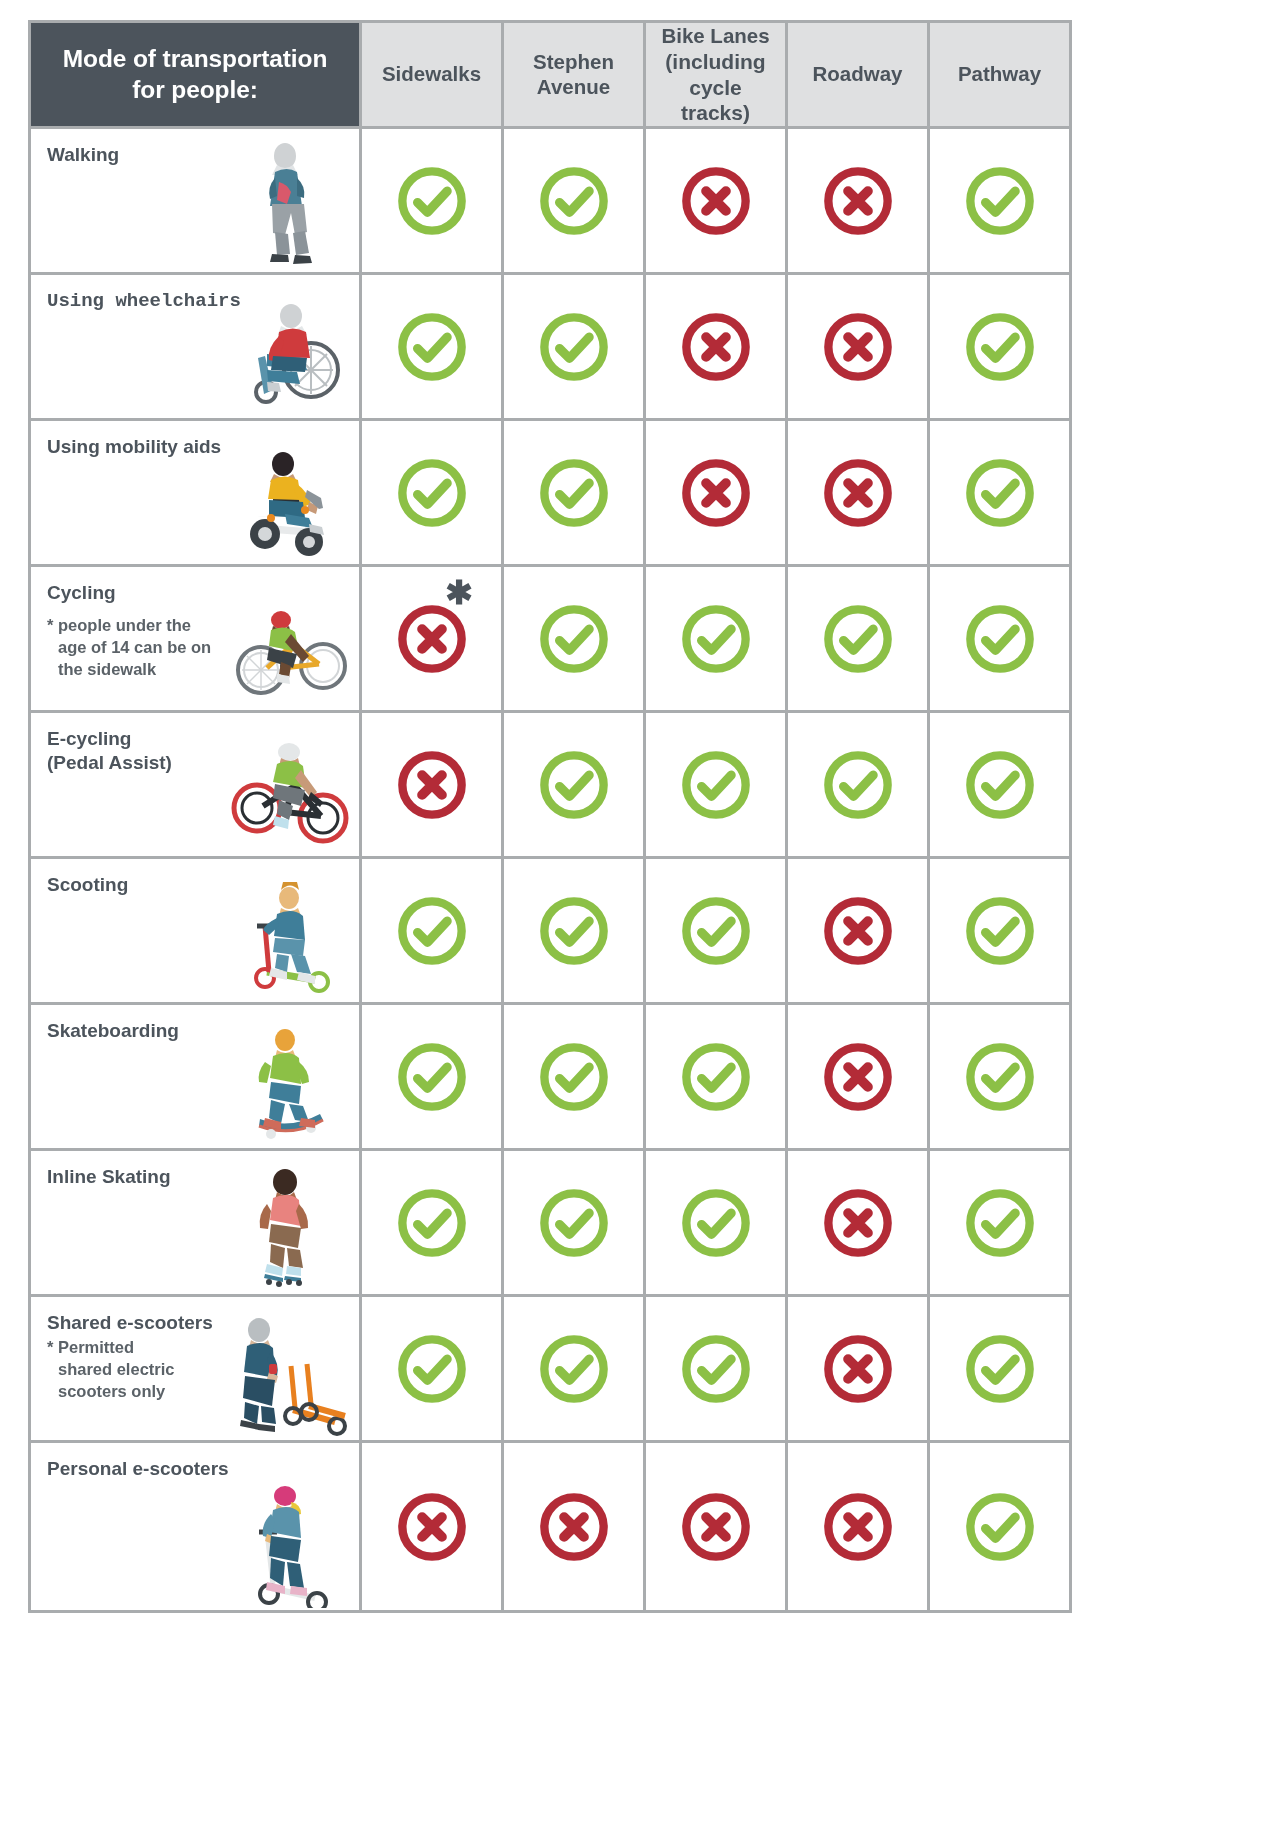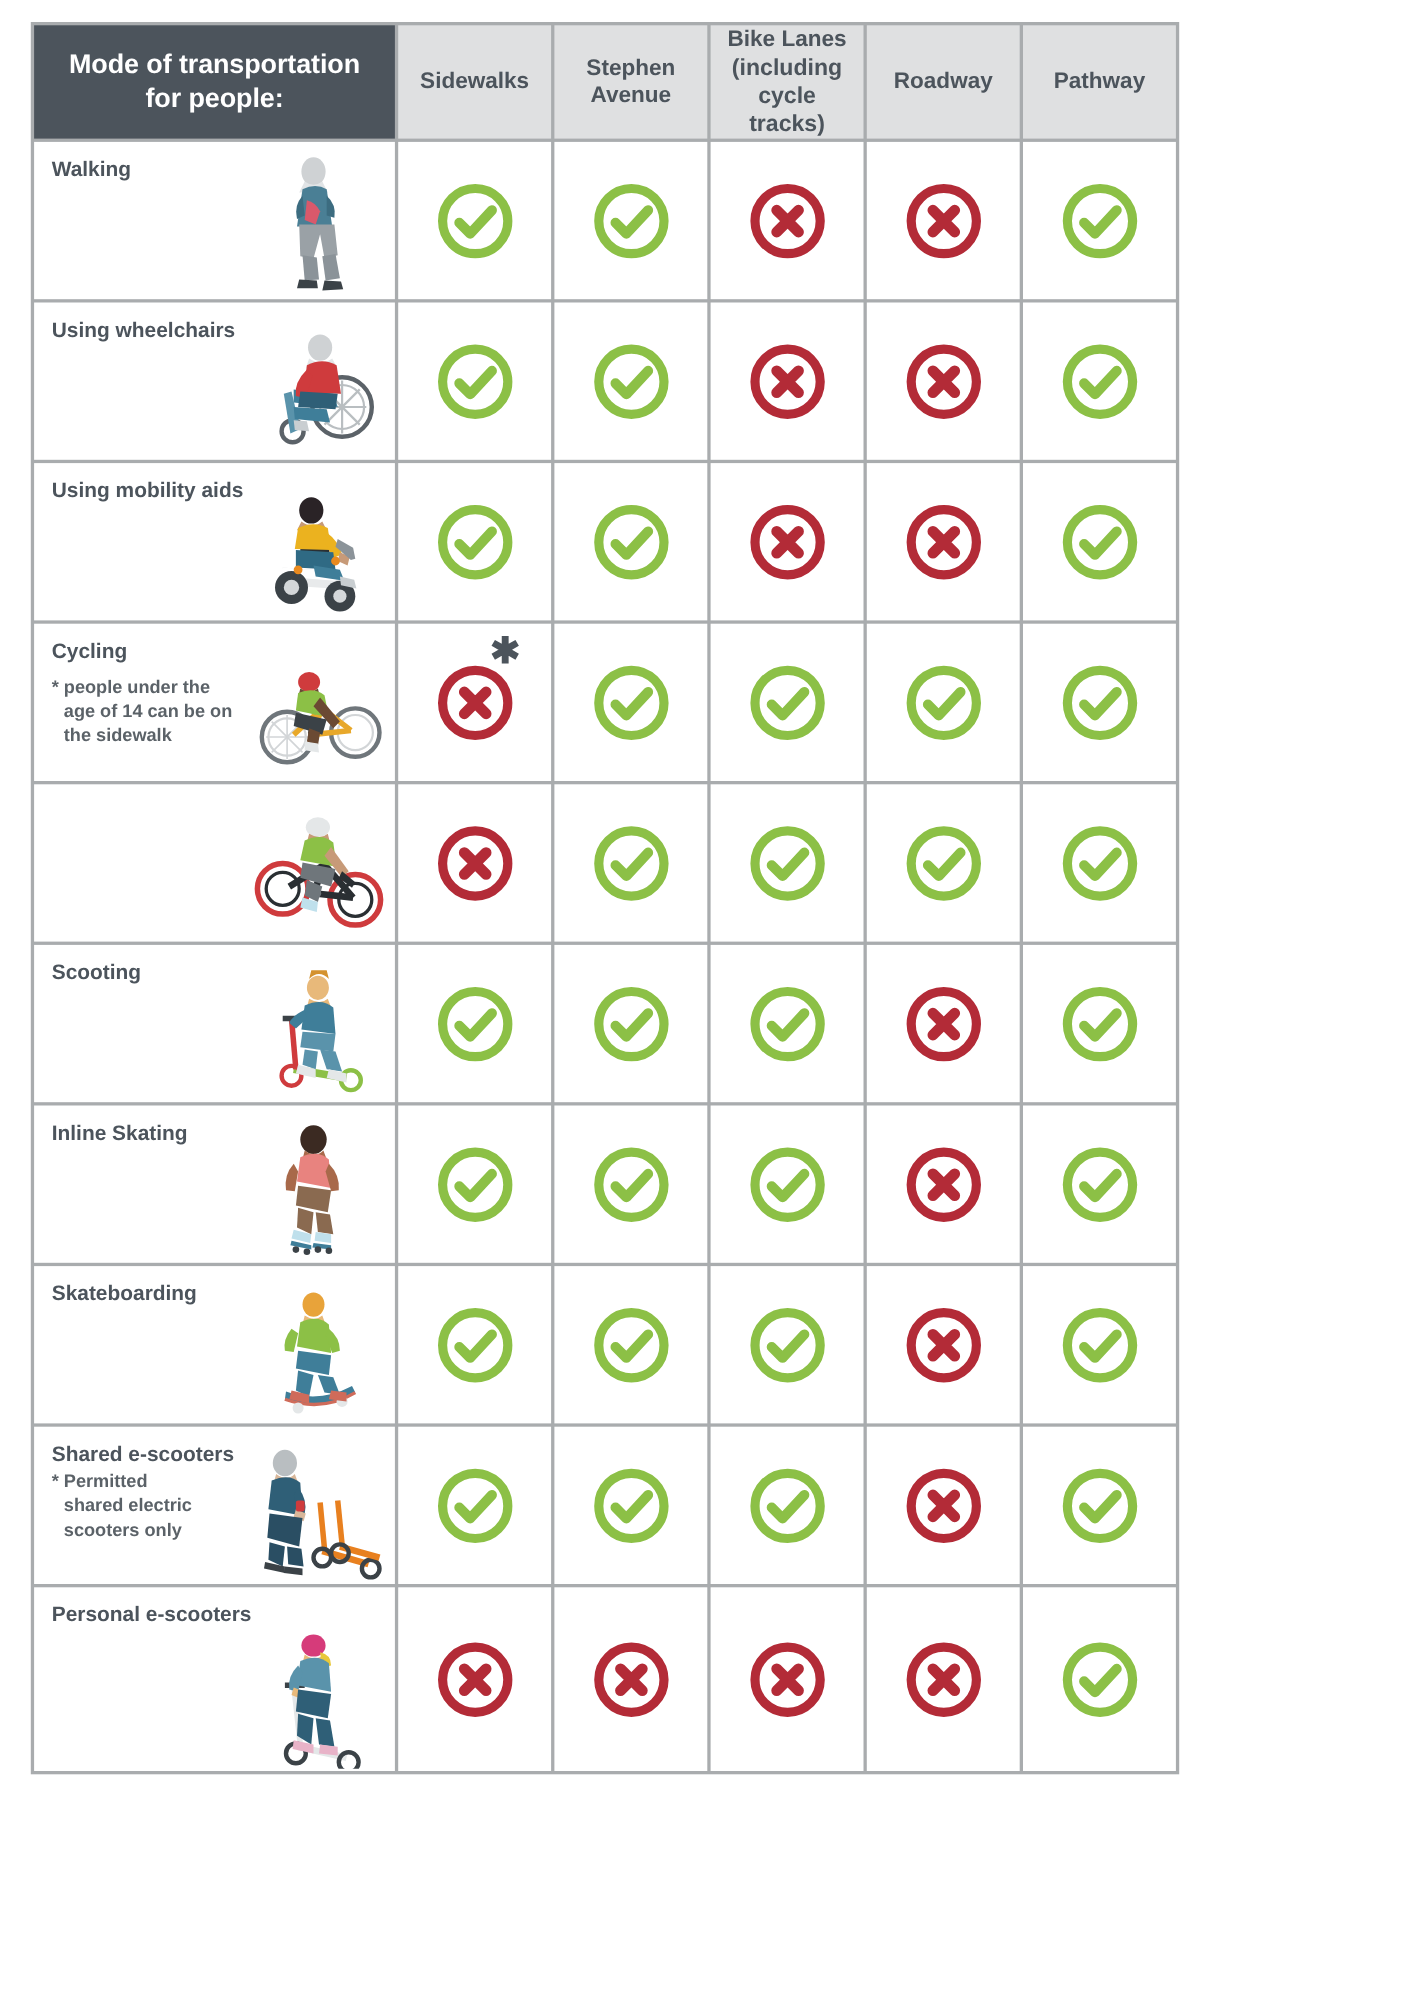--- a/index.html
+++ b/index.html
@@ -209,21 +209,21 @@
               <path d="M37 37 L63 63 M63 37 L37 63" fill="none" stroke="#B32B37" stroke-width="13" stroke-linecap="round" stroke-linejoin="round"></path>
             </svg>
           </td>
           <td class="status-cell">
             <svg viewBox="0 0 100 100" class="mark">
               <circle cx="50" cy="50" r="39" fill="none" stroke="#8CC046" stroke-width="11"></circle>
               <path d="M31 52 L44 65 L70 37" fill="none" stroke="#8CC046" stroke-width="12" stroke-linecap="round" stroke-linejoin="round"></path>
             </svg>
           </td>
         </tr>
-        <tr style="height: 143px;">
+        <tr style="height: 143px; font-family: Liberation Mono, monospace;">
           <td class="mode-cell">
             <div class="mode-label">Using wheelchairs</div>
             <div class="art">
               <svg viewBox="0 0 132 132">
                 <circle cx="88" cy="86" r="27" fill="none" stroke="#5b6268" stroke-width="4"></circle>
                 <circle cx="88" cy="86" r="20" fill="none" stroke="#b9bec1" stroke-width="2"></circle>
                 <g stroke="#b9bec1" stroke-width="2">
                   <line x1="88" y1="62" x2="88" y2="110"></line>
                   <line x1="66" y1="86" x2="110" y2="86"></line>
                   <line x1="72" y1="70" x2="104" y2="102"></line>
@@ -389,20 +389,22 @@
           </td>
           <td class="status-cell">
             <svg viewBox="0 0 100 100" class="mark">
               <circle cx="50" cy="50" r="39" fill="none" stroke="#8CC046" stroke-width="11"></circle>
               <path d="M31 52 L44 65 L70 37" fill="none" stroke="#8CC046" stroke-width="12" stroke-linecap="round" stroke-linejoin="round"></path>
             </svg>
           </td>
         </tr>
         <tr style="height: 143px;">
           <td class="mode-cell">
+            <div class="mode-label">E-cycling
+(Pedal Assist)</div>
             <div class="art">
               <svg viewBox="0 0 132 132">
                 <circle cx="34" cy="86" r="23" fill="none" stroke="#cf3b3d" stroke-width="5"></circle>
                 <circle cx="34" cy="86" r="15" fill="none" stroke="#2a2f33" stroke-width="3"></circle>
                 <circle cx="100" cy="96" r="23" fill="none" stroke="#cf3b3d" stroke-width="5"></circle>
                 <circle cx="100" cy="96" r="15" fill="none" stroke="#2a2f33" stroke-width="3"></circle>
                 <path d="M40 84 L72 64 L98 94" fill="none" stroke="#2a2f33" stroke-width="6"></path>
                 <path d="M62 90 L72 64 M62 90 L98 94" fill="none" stroke="#2a2f33" stroke-width="6"></path>
                 <circle cx="64" cy="90" r="5" fill="#6f767b"></circle>
                 <ellipse cx="66" cy="30" rx="11" ry="9" fill="#e4e7e8"></ellipse>
@@ -460,20 +462,73 @@
                 <ellipse cx="66" cy="30" rx="10" ry="11" fill="#e8b97a"></ellipse>
                 <path d="M58 22 q9 -9 18 0 l-2 -8 -14 0 z" fill="#d4922f"></path>
                 <path d="M58 40 q10 6 17 0 l3 8 -22 0 z" fill="#e8b97a"></path>
                 <path d="M54 46 q16 -7 26 2 l2 24 -31 -4 z" fill="#3f7e99"></path>
                 <path d="M54 50 q-12 6 -14 12 l6 5 10 -9 z" fill="#3f7e99"></path>
                 <path d="M52 70 l30 2 -2 16 -30 -4 z" fill="#5a93ab"></path>
                 <path d="M54 86 l12 2 -2 16 -12 -4 z" fill="#5a93ab"></path>
                 <path d="M68 86 l14 2 6 18 -14 -2 z" fill="#5a93ab"></path>
                 <path d="M48 100 l16 4 0 8 -18 -4 z" fill="#e4e7e8"></path>
                 <path d="M76 104 l16 4 0 8 -18 -4 z" fill="#e4e7e8"></path>
+              </svg>
+            </div>
+          </td>
+          <td class="status-cell">
+            <svg viewBox="0 0 100 100" class="mark">
+              <circle cx="50" cy="50" r="39" fill="none" stroke="#8CC046" stroke-width="11"></circle>
+              <path d="M31 52 L44 65 L70 37" fill="none" stroke="#8CC046" stroke-width="12" stroke-linecap="round" stroke-linejoin="round"></path>
+            </svg>
+          </td>
+          <td class="status-cell">
+            <svg viewBox="0 0 100 100" class="mark">
+              <circle cx="50" cy="50" r="39" fill="none" stroke="#8CC046" stroke-width="11"></circle>
+              <path d="M31 52 L44 65 L70 37" fill="none" stroke="#8CC046" stroke-width="12" stroke-linecap="round" stroke-linejoin="round"></path>
+            </svg>
+          </td>
+          <td class="status-cell">
+            <svg viewBox="0 0 100 100" class="mark">
+              <circle cx="50" cy="50" r="39" fill="none" stroke="#8CC046" stroke-width="11"></circle>
+              <path d="M31 52 L44 65 L70 37" fill="none" stroke="#8CC046" stroke-width="12" stroke-linecap="round" stroke-linejoin="round"></path>
+            </svg>
+          </td>
+          <td class="status-cell">
+            <svg viewBox="0 0 100 100" class="mark">
+              <circle cx="50" cy="50" r="39" fill="none" stroke="#B32B37" stroke-width="11"></circle>
+              <path d="M37 37 L63 63 M63 37 L37 63" fill="none" stroke="#B32B37" stroke-width="13" stroke-linecap="round" stroke-linejoin="round"></path>
+            </svg>
+          </td>
+          <td class="status-cell">
+            <svg viewBox="0 0 100 100" class="mark">
+              <circle cx="50" cy="50" r="39" fill="none" stroke="#8CC046" stroke-width="11"></circle>
+              <path d="M31 52 L44 65 L70 37" fill="none" stroke="#8CC046" stroke-width="12" stroke-linecap="round" stroke-linejoin="round"></path>
+            </svg>
+          </td>
+        </tr>
+        <tr style="height: 143px;">
+          <td class="mode-cell">
+            <div class="mode-label">Skateboarding</div>
+            <div class="art">
+              <svg viewBox="0 0 132 132">
+                <path d="M36 112 q34 12 64 -6 l-3 -6 q-30 16 -60 5 z" fill="#3f7e99"></path>
+                <path d="M36 112 q34 12 64 -6" fill="none" stroke="#cf6b5a" stroke-width="3"></path>
+                <circle cx="48" cy="120" r="5" fill="#e4e7e8"></circle>
+                <circle cx="88" cy="114" r="5" fill="#e4e7e8"></circle>
+                <ellipse cx="62" cy="26" rx="10" ry="11" fill="#e8a33a"></ellipse>
+                <path d="M54 36 q9 6 16 0 l3 8 -21 0 z" fill="#e8b97a"></path>
+                <path d="M50 42 q16 -7 26 2 l2 26 -31 -6 z" fill="#8cc046"></path>
+                <path d="M76 48 q10 8 10 20 l-7 2 -6 -16 z" fill="#8cc046"></path>
+                <path d="M42 48 q-8 10 -6 20 l8 1 4 -17 z" fill="#8cc046"></path>
+                <path d="M48 68 l30 4 -2 18 -30 -6 z" fill="#3f7e99"></path>
+                <path d="M48 86 l14 4 -4 20 -12 -6 z" fill="#3f7e99"></path>
+                <path d="M66 90 l14 2 6 16 -14 -2 z" fill="#3f7e99"></path>
+                <path d="M42 104 l16 4 0 8 -18 -4 z" fill="#cf6b5a"></path>
+                <path d="M78 104 l14 2 0 8 -16 -2 z" fill="#cf6b5a"></path>
               </svg>
             </div>
           </td>
           <td class="status-cell">
             <svg viewBox="0 0 100 100" class="mark">
               <circle cx="50" cy="50" r="39" fill="none" stroke="#8CC046" stroke-width="11"></circle>
               <path d="M31 52 L44 65 L70 37" fill="none" stroke="#8CC046" stroke-width="12" stroke-linecap="round" stroke-linejoin="round"></path>
             </svg>
           </td>
           <td class="status-cell">
@@ -515,73 +570,20 @@
                 <path d="M48 84 l14 4 -2 20 -13 -6 z" fill="#8a6a50"></path>
                 <path d="M64 88 l13 2 3 18 -14 -2 z" fill="#8a6a50"></path>
                 <path d="M44 104 l16 4 -1 8 -17 -4 z" fill="#bfe0ec"></path>
                 <path d="M64 106 l14 2 0 8 -15 -2 z" fill="#bfe0ec"></path>
                 <path d="M42 114 l18 4 0 4 -19 -4 z" fill="#3f7e99"></path>
                 <path d="M62 116 l16 2 0 4 -17 -2 z" fill="#3f7e99"></path>
                 <circle cx="46" cy="122" r="3" fill="#3b4247"></circle>
                 <circle cx="56" cy="124" r="3" fill="#3b4247"></circle>
                 <circle cx="66" cy="122" r="3" fill="#3b4247"></circle>
                 <circle cx="76" cy="123" r="3" fill="#3b4247"></circle>
-              </svg>
-            </div>
-          </td>
-          <td class="status-cell">
-            <svg viewBox="0 0 100 100" class="mark">
-              <circle cx="50" cy="50" r="39" fill="none" stroke="#8CC046" stroke-width="11"></circle>
-              <path d="M31 52 L44 65 L70 37" fill="none" stroke="#8CC046" stroke-width="12" stroke-linecap="round" stroke-linejoin="round"></path>
-            </svg>
-          </td>
-          <td class="status-cell">
-            <svg viewBox="0 0 100 100" class="mark">
-              <circle cx="50" cy="50" r="39" fill="none" stroke="#8CC046" stroke-width="11"></circle>
-              <path d="M31 52 L44 65 L70 37" fill="none" stroke="#8CC046" stroke-width="12" stroke-linecap="round" stroke-linejoin="round"></path>
-            </svg>
-          </td>
-          <td class="status-cell">
-            <svg viewBox="0 0 100 100" class="mark">
-              <circle cx="50" cy="50" r="39" fill="none" stroke="#8CC046" stroke-width="11"></circle>
-              <path d="M31 52 L44 65 L70 37" fill="none" stroke="#8CC046" stroke-width="12" stroke-linecap="round" stroke-linejoin="round"></path>
-            </svg>
-          </td>
-          <td class="status-cell">
-            <svg viewBox="0 0 100 100" class="mark">
-              <circle cx="50" cy="50" r="39" fill="none" stroke="#B32B37" stroke-width="11"></circle>
-              <path d="M37 37 L63 63 M63 37 L37 63" fill="none" stroke="#B32B37" stroke-width="13" stroke-linecap="round" stroke-linejoin="round"></path>
-            </svg>
-          </td>
-          <td class="status-cell">
-            <svg viewBox="0 0 100 100" class="mark">
-              <circle cx="50" cy="50" r="39" fill="none" stroke="#8CC046" stroke-width="11"></circle>
-              <path d="M31 52 L44 65 L70 37" fill="none" stroke="#8CC046" stroke-width="12" stroke-linecap="round" stroke-linejoin="round"></path>
-            </svg>
-          </td>
-        </tr>
-        <tr style="height: 143px;">
-          <td class="mode-cell">
-            <div class="mode-label">Skateboarding</div>
-            <div class="art">
-              <svg viewBox="0 0 132 132">
-                <path d="M36 112 q34 12 64 -6 l-3 -6 q-30 16 -60 5 z" fill="#3f7e99"></path>
-                <path d="M36 112 q34 12 64 -6" fill="none" stroke="#cf6b5a" stroke-width="3"></path>
-                <circle cx="48" cy="120" r="5" fill="#e4e7e8"></circle>
-                <circle cx="88" cy="114" r="5" fill="#e4e7e8"></circle>
-                <ellipse cx="62" cy="26" rx="10" ry="11" fill="#e8a33a"></ellipse>
-                <path d="M54 36 q9 6 16 0 l3 8 -21 0 z" fill="#e8b97a"></path>
-                <path d="M50 42 q16 -7 26 2 l2 26 -31 -6 z" fill="#8cc046"></path>
-                <path d="M76 48 q10 8 10 20 l-7 2 -6 -16 z" fill="#8cc046"></path>
-                <path d="M42 48 q-8 10 -6 20 l8 1 4 -17 z" fill="#8cc046"></path>
-                <path d="M48 68 l30 4 -2 18 -30 -6 z" fill="#3f7e99"></path>
-                <path d="M48 86 l14 4 -4 20 -12 -6 z" fill="#3f7e99"></path>
-                <path d="M66 90 l14 2 6 16 -14 -2 z" fill="#3f7e99"></path>
-                <path d="M42 104 l16 4 0 8 -18 -4 z" fill="#cf6b5a"></path>
-                <path d="M78 104 l14 2 0 8 -16 -2 z" fill="#cf6b5a"></path>
               </svg>
             </div>
           </td>
           <td class="status-cell">
             <svg viewBox="0 0 100 100" class="mark">
               <circle cx="50" cy="50" r="39" fill="none" stroke="#8CC046" stroke-width="11"></circle>
               <path d="M31 52 L44 65 L70 37" fill="none" stroke="#8CC046" stroke-width="12" stroke-linecap="round" stroke-linejoin="round"></path>
             </svg>
           </td>
           <td class="status-cell">

